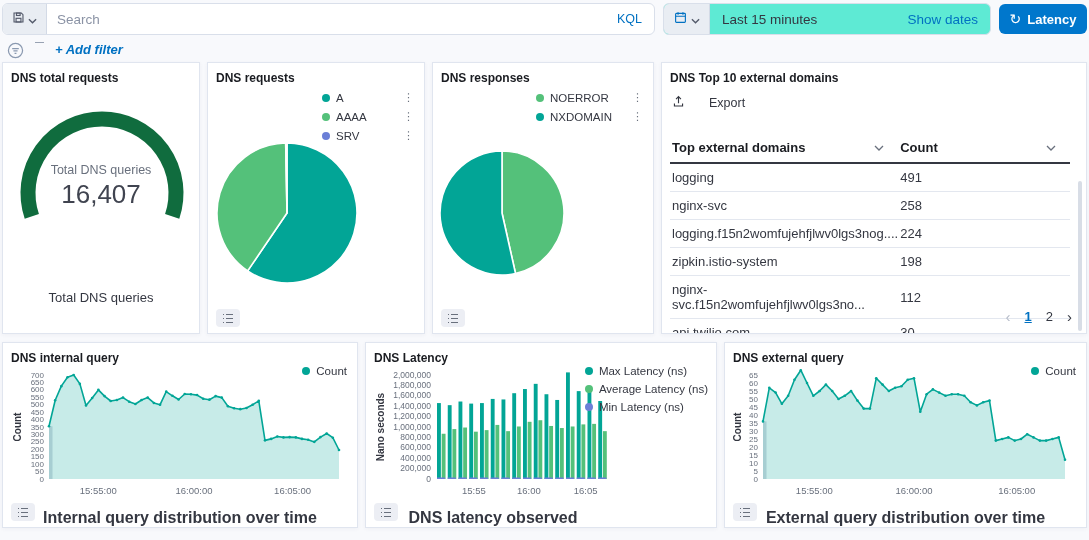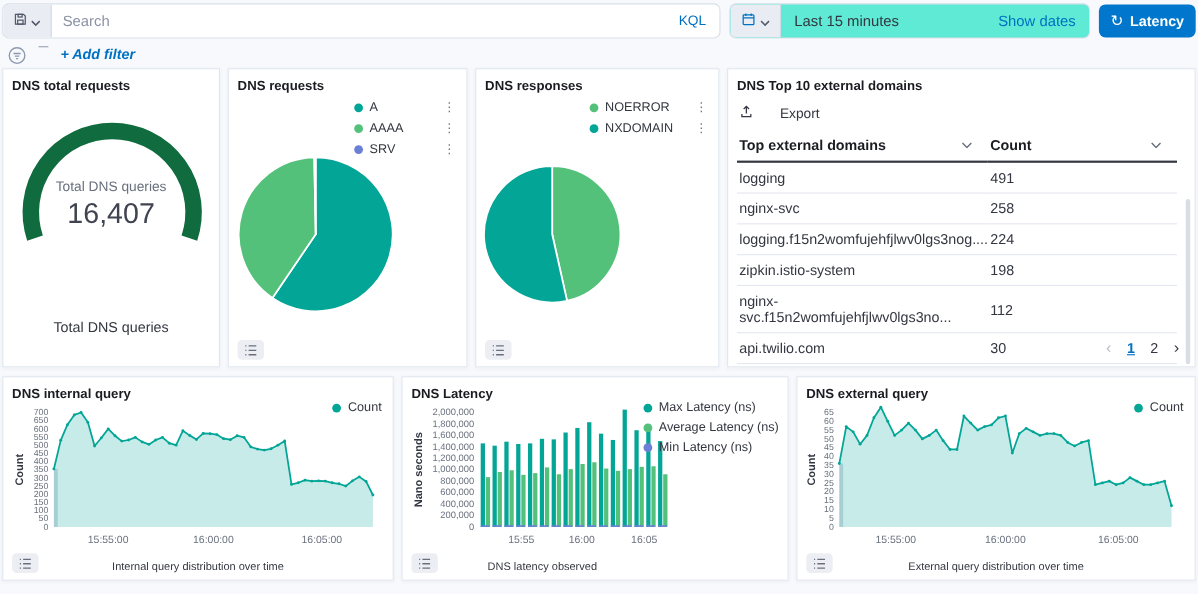--- a/index.html
+++ b/index.html
@@ -35,28 +35,28 @@
   .gauge-bottom{position:absolute;bottom:28px;left:0;right:0;text-align:center;font-size:13px;color:#343741;}
   
   .legend{position:absolute;display:flex;flex-direction:column;gap:6px;list-style:none;margin:0;padding:0;z-index:2;}
   .legend li{display:flex;align-items:center;gap:6px;font-size:11.5px;color:#343741;cursor:pointer;}
   .legend .dot{width:8px;height:8px;border-radius:50%;flex:0 0 auto;}
   .legend .lg-ellipsis{margin-left:auto;color:#69707d;font-size:11px;padding-left:14px;cursor:pointer;}
   .pie-legend{top:28px;right:10px;min-width:92px;}
   .pie-svg{position:absolute;left:2px;top:72px;}
   
   .chart-area{position:relative;margin-top:2px;}
-  .chart-xlabel{text-align:center;font-size:10px;font-weight:normal;color:#343741;margin-top:-2px;}
+  .chart-xlabel{text-align:center;font-size:16px;font-weight:bold;color:#343741;margin-top:-2px;}
   .legend-toggle{position:absolute;left:8px;bottom:6px;width:24px;height:18px;background:#eceef4;border:none;border-radius:4px;display:flex;align-items:center;justify-content:center;padding:0;cursor:pointer;}
   .ts-legend{top:22px;right:10px;}
   
   .export-row{display:flex;align-items:center;gap:24px;margin:10px 0 6px 2px;font-size:12.5px;color:#343741;cursor:pointer;width:fit-content;}
   table.domains{width:calc(100% - 8px);border-collapse:collapse;font-size:13px;}
   table.domains th{text-align:left;font-size:13px;color:#1a1c21;border-bottom:2px solid #343741;padding:7px 0 7px 2px;cursor:pointer;}
-  table.domains th .th-inner{display:flex;align-items:center;justify-content:space-between;padding-right:14px;}
+  table.domains th .th-inner{display:flex;align-items:center;justify-content:space-between;padding-right:14px;margin-top:16px;}
   table.domains td{padding:6px 0 6px 2px;border-bottom:1px solid #e3e7ef;color:#343741;}
   .col-count{width:44%;}
   .table-scrollbar{position:absolute;right:4px;top:118px;width:4px;height:150px;background:#d8dde6;border-radius:2px;}
   .pagination{position:absolute;right:14px;bottom:8px;display:flex;align-items:center;gap:14px;font-size:13px;}
   .pg-chevron-left{color:#b6bcc9;cursor:pointer;font-size:15px;}
   .pg-chevron-right{color:#343741;cursor:pointer;font-size:15px;}
   .pg-num{color:#343741;cursor:pointer;}
   .pg-active{color:#0071c2;font-weight:bold;text-decoration:underline;}
   svg text{font-family:"Liberation Sans",sans-serif;}
 </style>

